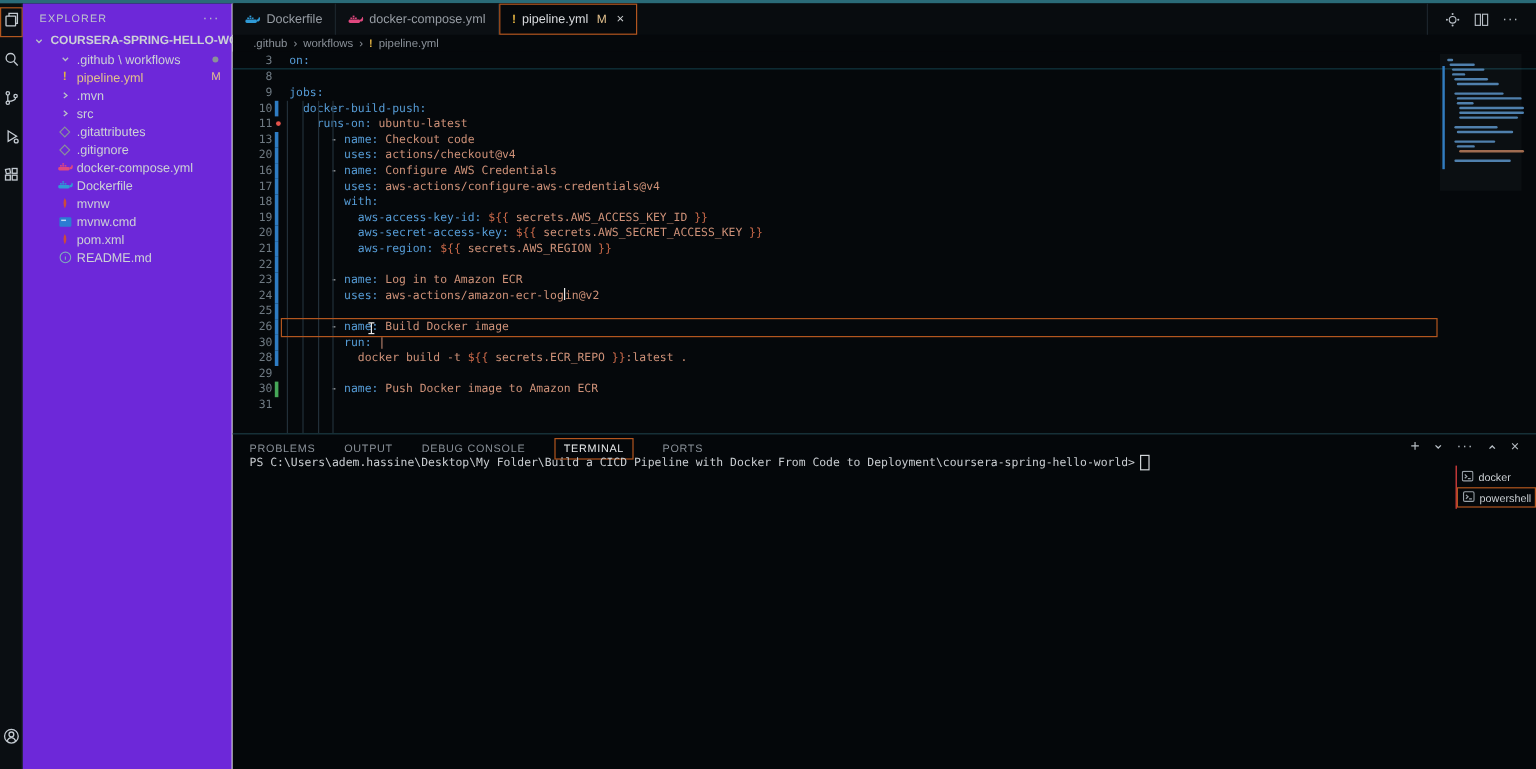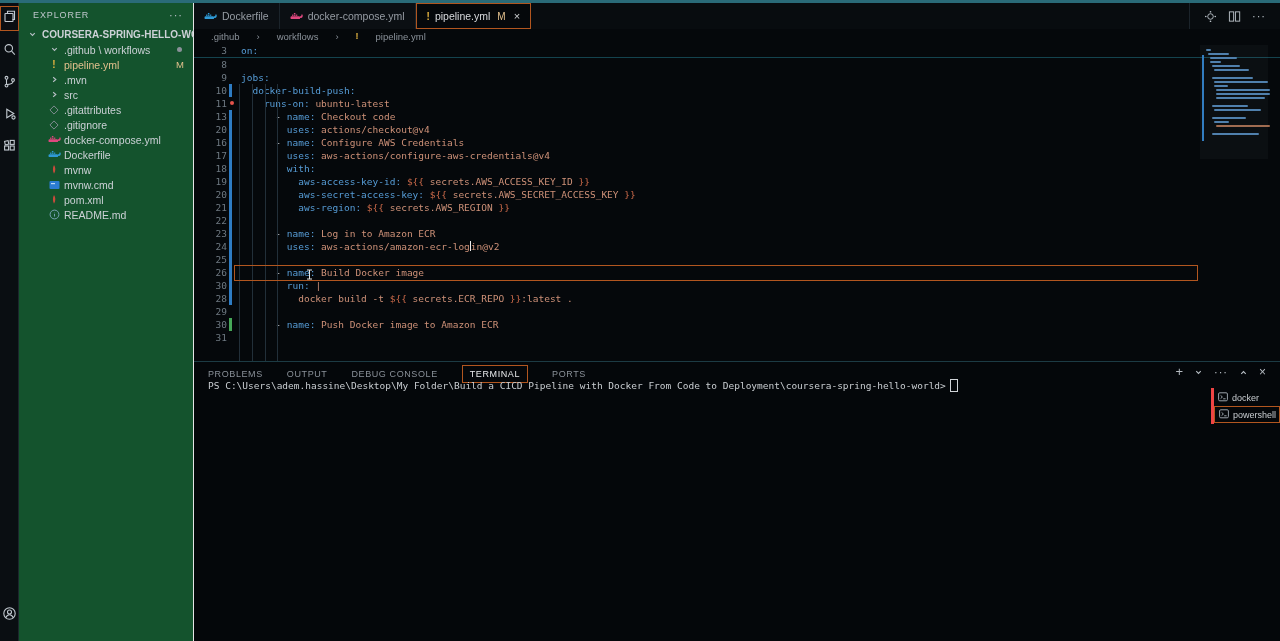--- a/index.html
+++ b/index.html
@@ -9,21 +9,21 @@
   .right-edge{position:absolute;top:3px;right:0;width:4px;height:357px;background:#0d2b33;}
 
   
   .activity-bar{position:absolute;left:0;top:3px;width:18px;height:638px;background:#0a0e12;
                 border-right:1px solid #1c262c;display:flex;flex-direction:column;align-items:center;}
   .ab-item{width:17px;height:23px;display:flex;align-items:center;justify-content:center;margin-top:9px;flex:none;}
   .ab-item.active{border:1px solid #b2561f;margin-top:3px;}
   .ab-item.bottom{margin-top:auto;margin-bottom:14px;}
 
   
-  .sidebar{position:absolute;left:19px;top:3px;width:174px;height:638px;background:#14532d;border-right:2px solid #e5e5e5;}
+  .sidebar{position:absolute;left:19px;top:3px;width:174px;height:638px;background:#6d28d9;border-right:2px solid #e5e5e5;}
   .sb-header{display:flex;height:24px;align-items:center;padding:0 10px 0 14px;}
   .sb-title{font-size:9px;letter-spacing:.9px;color:#bfc6cc;}
   .sb-more{margin-left:auto;color:#9aa2a9;font-size:11px;line-height:6px;}
   .tree-row{height:15px;display:flex;align-items:center;font-size:10.5px;color:#ccd1d6;padding-left:6px;white-space:nowrap;}
   .tree-row .ticon{width:14px;flex:none;display:flex;justify-content:center;margin-right:3px;}
   .tree-row.root{font-weight:bold;font-size:10px;}
   .tree-row.child{padding-left:28px;}
   .tree-row.modified .tlabel{color:#e2c08d;}
   .tbadge{margin-left:auto;margin-right:9px;font-size:9.5px;color:#e2c08d;}
   .tdot{width:5px;height:5px;border-radius:50%;background:#8a9199;margin-left:auto;margin-right:11px;}
@@ -33,21 +33,21 @@
   .tab-bar{height:26px;background:#080c0f;display:flex;align-items:stretch;}
   .tab{display:flex;align-items:center;padding:0 10px;font-size:10.5px;color:#969ca3;
        border-right:1px solid #1b242b;background:#0b0f13;white-space:nowrap;}
   .tab .ticon{margin-right:5px;display:flex;}
   .tab.active{background:#05080b;border:1px solid #b2561f;color:#d8dadd;}
   .tab .m{margin-left:7px;color:#e2c08d;font-size:10px;}
   .tab .x{margin-left:8px;color:#cfd2d4;font-size:11px;}
   .tab-actions{margin-left:auto;display:flex;align-items:center;gap:11px;padding:0 14px;border-left:1px solid #1b242b;color:#b9c0c7;}
   .dots{font-size:11px;letter-spacing:1px;color:#b9c0c7;}
 
-  .breadcrumb{height:14px;display:flex;align-items:center;font-size:9.5px;color:#8a9199;padding-left:17px;gap:17px;white-space:nowrap;}
+  .breadcrumb{height:14px;display:flex;align-items:center;font-size:9.5px;color:#8a9199;padding-left:17px;gap:5px;white-space:nowrap;}
   .bc-warn{color:#e3b341;font-weight:bold;font-size:9px;}
   .sticky{height:14px;display:flex;align-items:center;border-bottom:1px solid #14434e;background:#05080b;}
   .gnum{width:33px;text-align:right;font:9.5px/13px "DejaVu Sans Mono",monospace;color:#6f7a83;flex:none;}
   .gmark{width:14px;height:13px;position:relative;flex:none;}
   .gmark .bar{position:absolute;left:2px;top:0;width:3px;height:13px;}
   .bar.mod{background:#2e7cc3;}
   .bar.add{background:#46a758;}
   .bar.dot-red{background:#e5534b;height:4px;top:4px;width:4px;border-radius:2px;left:3px;}
   pre.ct{margin:0;font:9.5px/13px "DejaVu Sans Mono",monospace;color:#cfd3d7;white-space:pre;}
   .tk-k{color:#569cd6;}.tk-s{color:#ce9178;}.tk-e{color:#cc6a4a;}.tk-p{color:#cfd3d7;}
@@ -67,21 +67,21 @@
   
   .panel{position:absolute;left:0;top:358px;right:0;bottom:0;background:#04070a;border-top:1px solid #1c3b44;}
   .panel-tabs{height:24px;display:flex;align-items:center;padding-left:14px;gap:24px;}
   .ptab{font-size:9px;letter-spacing:.6px;color:#8a9199;white-space:nowrap;}
   .ptab.active{color:#e8eaec;border:1px solid #b2561f;padding:3px 7px;}
   .panel-actions{position:absolute;right:14px;top:5px;display:flex;gap:11px;align-items:center;color:#b6bcc2;font-size:12px;}
   .pa{display:flex;align-items:center;line-height:10px;}
   .term-body{position:absolute;left:14px;top:17px;right:72px;}
   .prompt-line{display:flex;align-items:center;font:9.5px "DejaVu Sans Mono",monospace;color:#c9cdd1;white-space:pre;}
   .tcursor{display:inline-block;width:6px;height:11px;border:1px solid #d0d4d8;margin-left:4px;flex:none;}
-  .term-list{position:absolute;right:0;top:26px;width:66px;border-left:3px solid #ef4444;padding-top:2px;}
+  .term-list{position:absolute;right:0;top:26px;width:66px;border-left:1px solid #ef4444;padding-top:2px;}
   .term-row{height:15px;display:flex;align-items:center;gap:4px;font-size:9px;color:#c9cdd1;padding-left:4px;margin-bottom:1px;}
   .term-row.active{border:1px solid #b2561f;}
 </style>
 </head>
 <body>
 
 <div class="screen">
   <div class="top-edge"></div>
   <div class="right-edge"></div>
 

